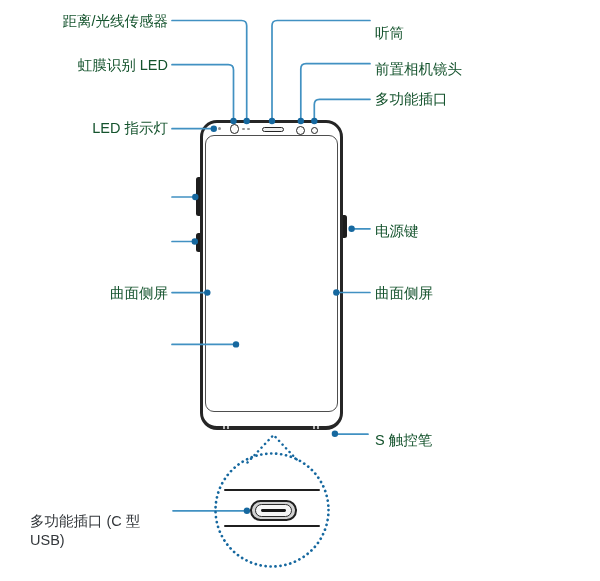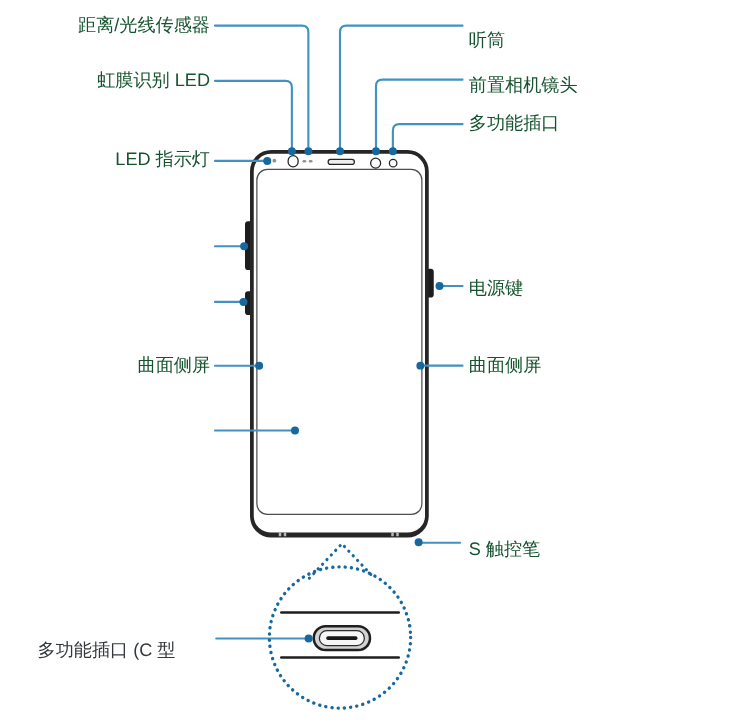--- a/index.html
+++ b/index.html
@@ -94,20 +94,21 @@
       <div id="usb-slot"></div>
     </div>
   </div>
 
   <div class="lbl l" style="top:11.5px">距离/光线传感器</div>
   <div class="lbl l" style="top:55.5px">虹膜识别 LED</div>
   <div class="lbl l" style="top:119.3px">LED 指示灯</div>
   <div class="lbl l" style="top:283.6px">曲面侧屏</div>
   <div id="usb-label">
     <div>多功能插口 (C 型</div>
+    <div>USB)</div>
   </div>
 
   <div class="lbl r" style="top:24px">听筒</div>
   <div class="lbl r" style="top:60px">前置相机镜头</div>
   <div class="lbl r" style="top:90.3px">多功能插口</div>
   <div class="lbl r" style="top:222px">电源键</div>
   <div class="lbl r" style="top:283.5px">曲面侧屏</div>
   <div class="lbl r" style="top:431px">S 触控笔</div>
 
   <svg id="overlay" width="600" height="581" viewBox="0 0 600 581">

